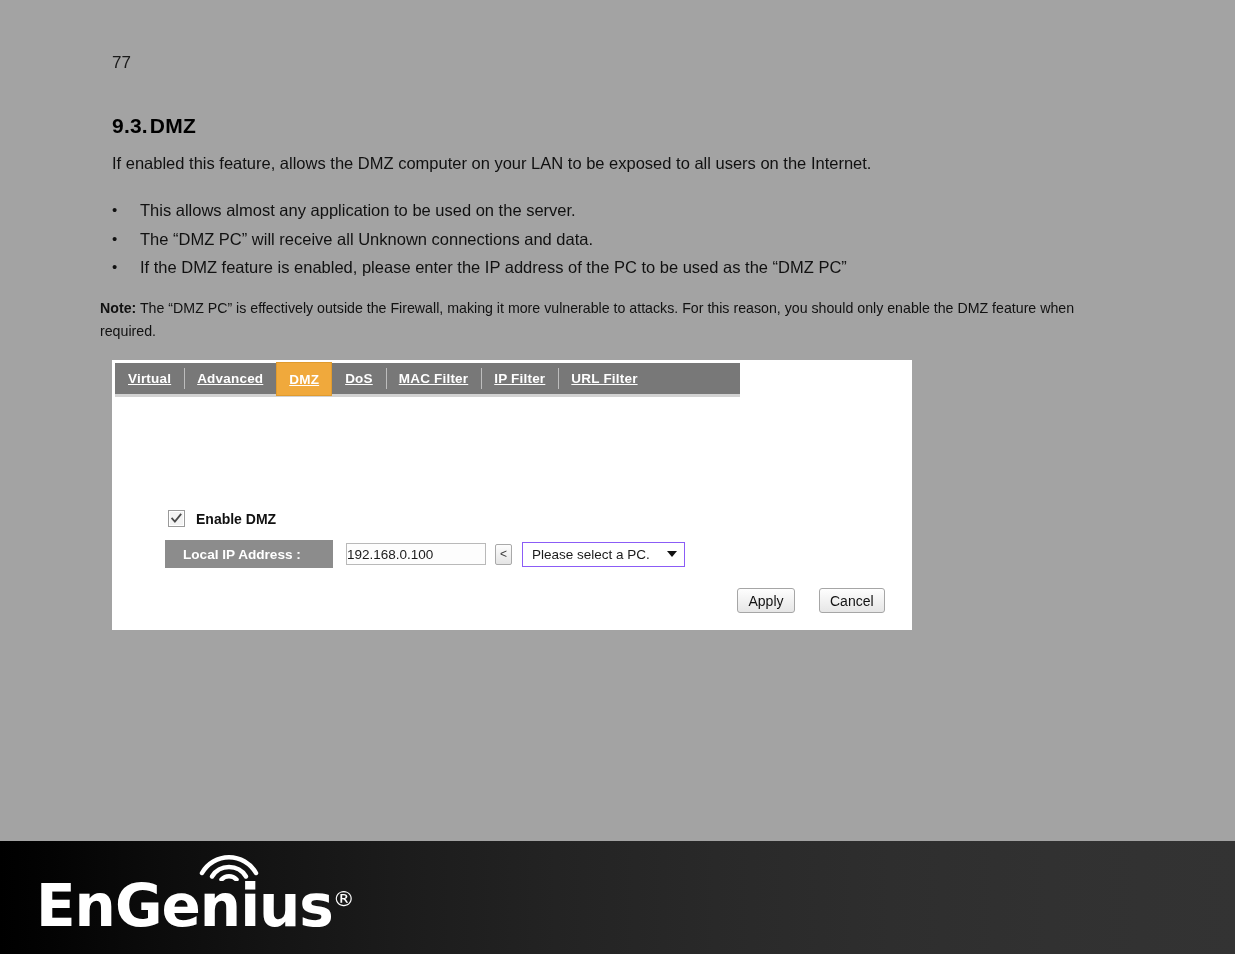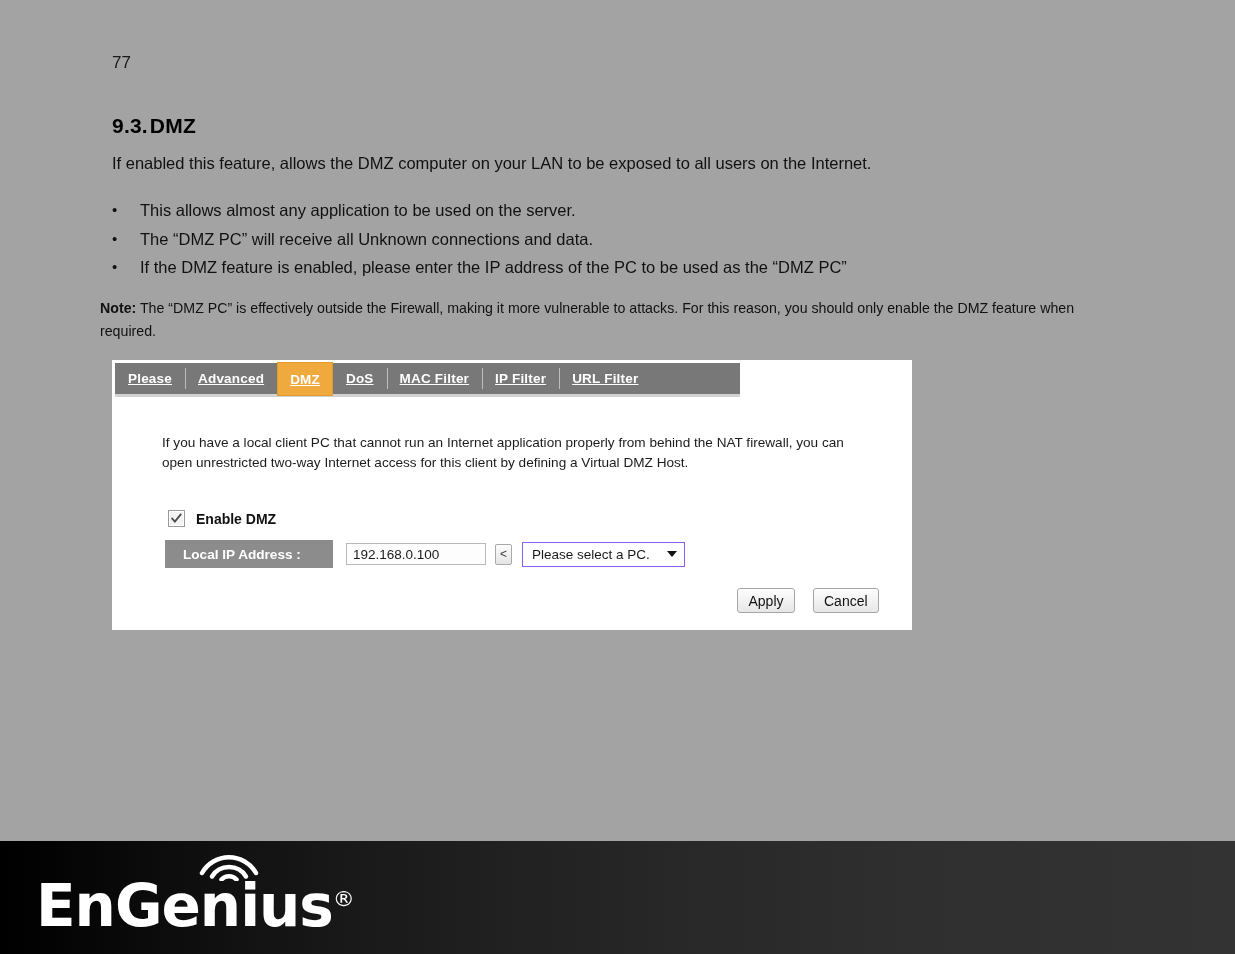--- a/index.html
+++ b/index.html
@@ -201,21 +201,21 @@
     white-space: nowrap;
   }
   .ip-input {
     margin-left: 13px;
     width: 140px;
     height: 22px;
     border: 1px solid #b9b9b9;
     background: #fdfdfd;
     font-size: 13.5px;
     color: #1b1b1b;
-    padding: 0 6px;
+    padding: 0 0;
     box-sizing: border-box;
     display: flex;
     align-items: center;
     font-family: "Liberation Sans", sans-serif;
     white-space: nowrap;
   }
   .arrow-btn {
     margin-left: 9px;
     width: 17px;
     height: 21px;
@@ -251,21 +251,21 @@
     border-top: 6px solid #111111;
     margin-left: 8px;
     flex: 0 0 auto;
   }
 
   .btn-row {
     position: absolute;
     left: 625px;
     top: 228px;
     display: flex;
-    gap: 18px;
+    gap: 24px;
   }
   .btn {
     min-width: 58px;
     height: 25px;
     border: 1px solid #a6a6a6;
     border-radius: 3px;
     background: linear-gradient(#fefefe, #e6e6e6);
     font-size: 14px;
     color: #121212;
     display: flex;
@@ -350,30 +350,29 @@
     </div>
   </div>
 
   <div class="note-block">
     <span class="note-label">Note:</span><span> The “DMZ PC” is effectively outside the Firewall, making it more vulnerable to attacks. For this reason, you should only enable the DMZ feature when required.</span>
   </div>
 
   <div class="router-shot">
 
     <div class="tabbar">
-      <div class="tab">Please</div>
+      <div class="tab">Virtual</div>
       <div class="tab">Advanced</div>
       <div class="tab active">DMZ</div>
       <div class="tab">DoS</div>
       <div class="tab">MAC Filter</div>
       <div class="tab">IP Filter</div>
       <div class="tab">URL Filter</div>
     </div>
 
-    <div class="panel-desc">If you have a local client PC that cannot run an Internet application properly from behind the NAT firewall, you can open unrestricted two-way Internet access for this client by defining a Virtual DMZ Host.</div>
 
     <div class="enable-row">
       <span class="chk">
         <svg width="13" height="13" viewBox="0 0 13 13">
           <path d="M2.2 6.6 L4.9 9.6 L10.6 2.6" stroke="#4a4a4a" stroke-width="1.8" fill="none" stroke-linecap="square"></path>
         </svg>
       </span>
       <span class="enable-label">Enable DMZ</span>
     </div>
 

